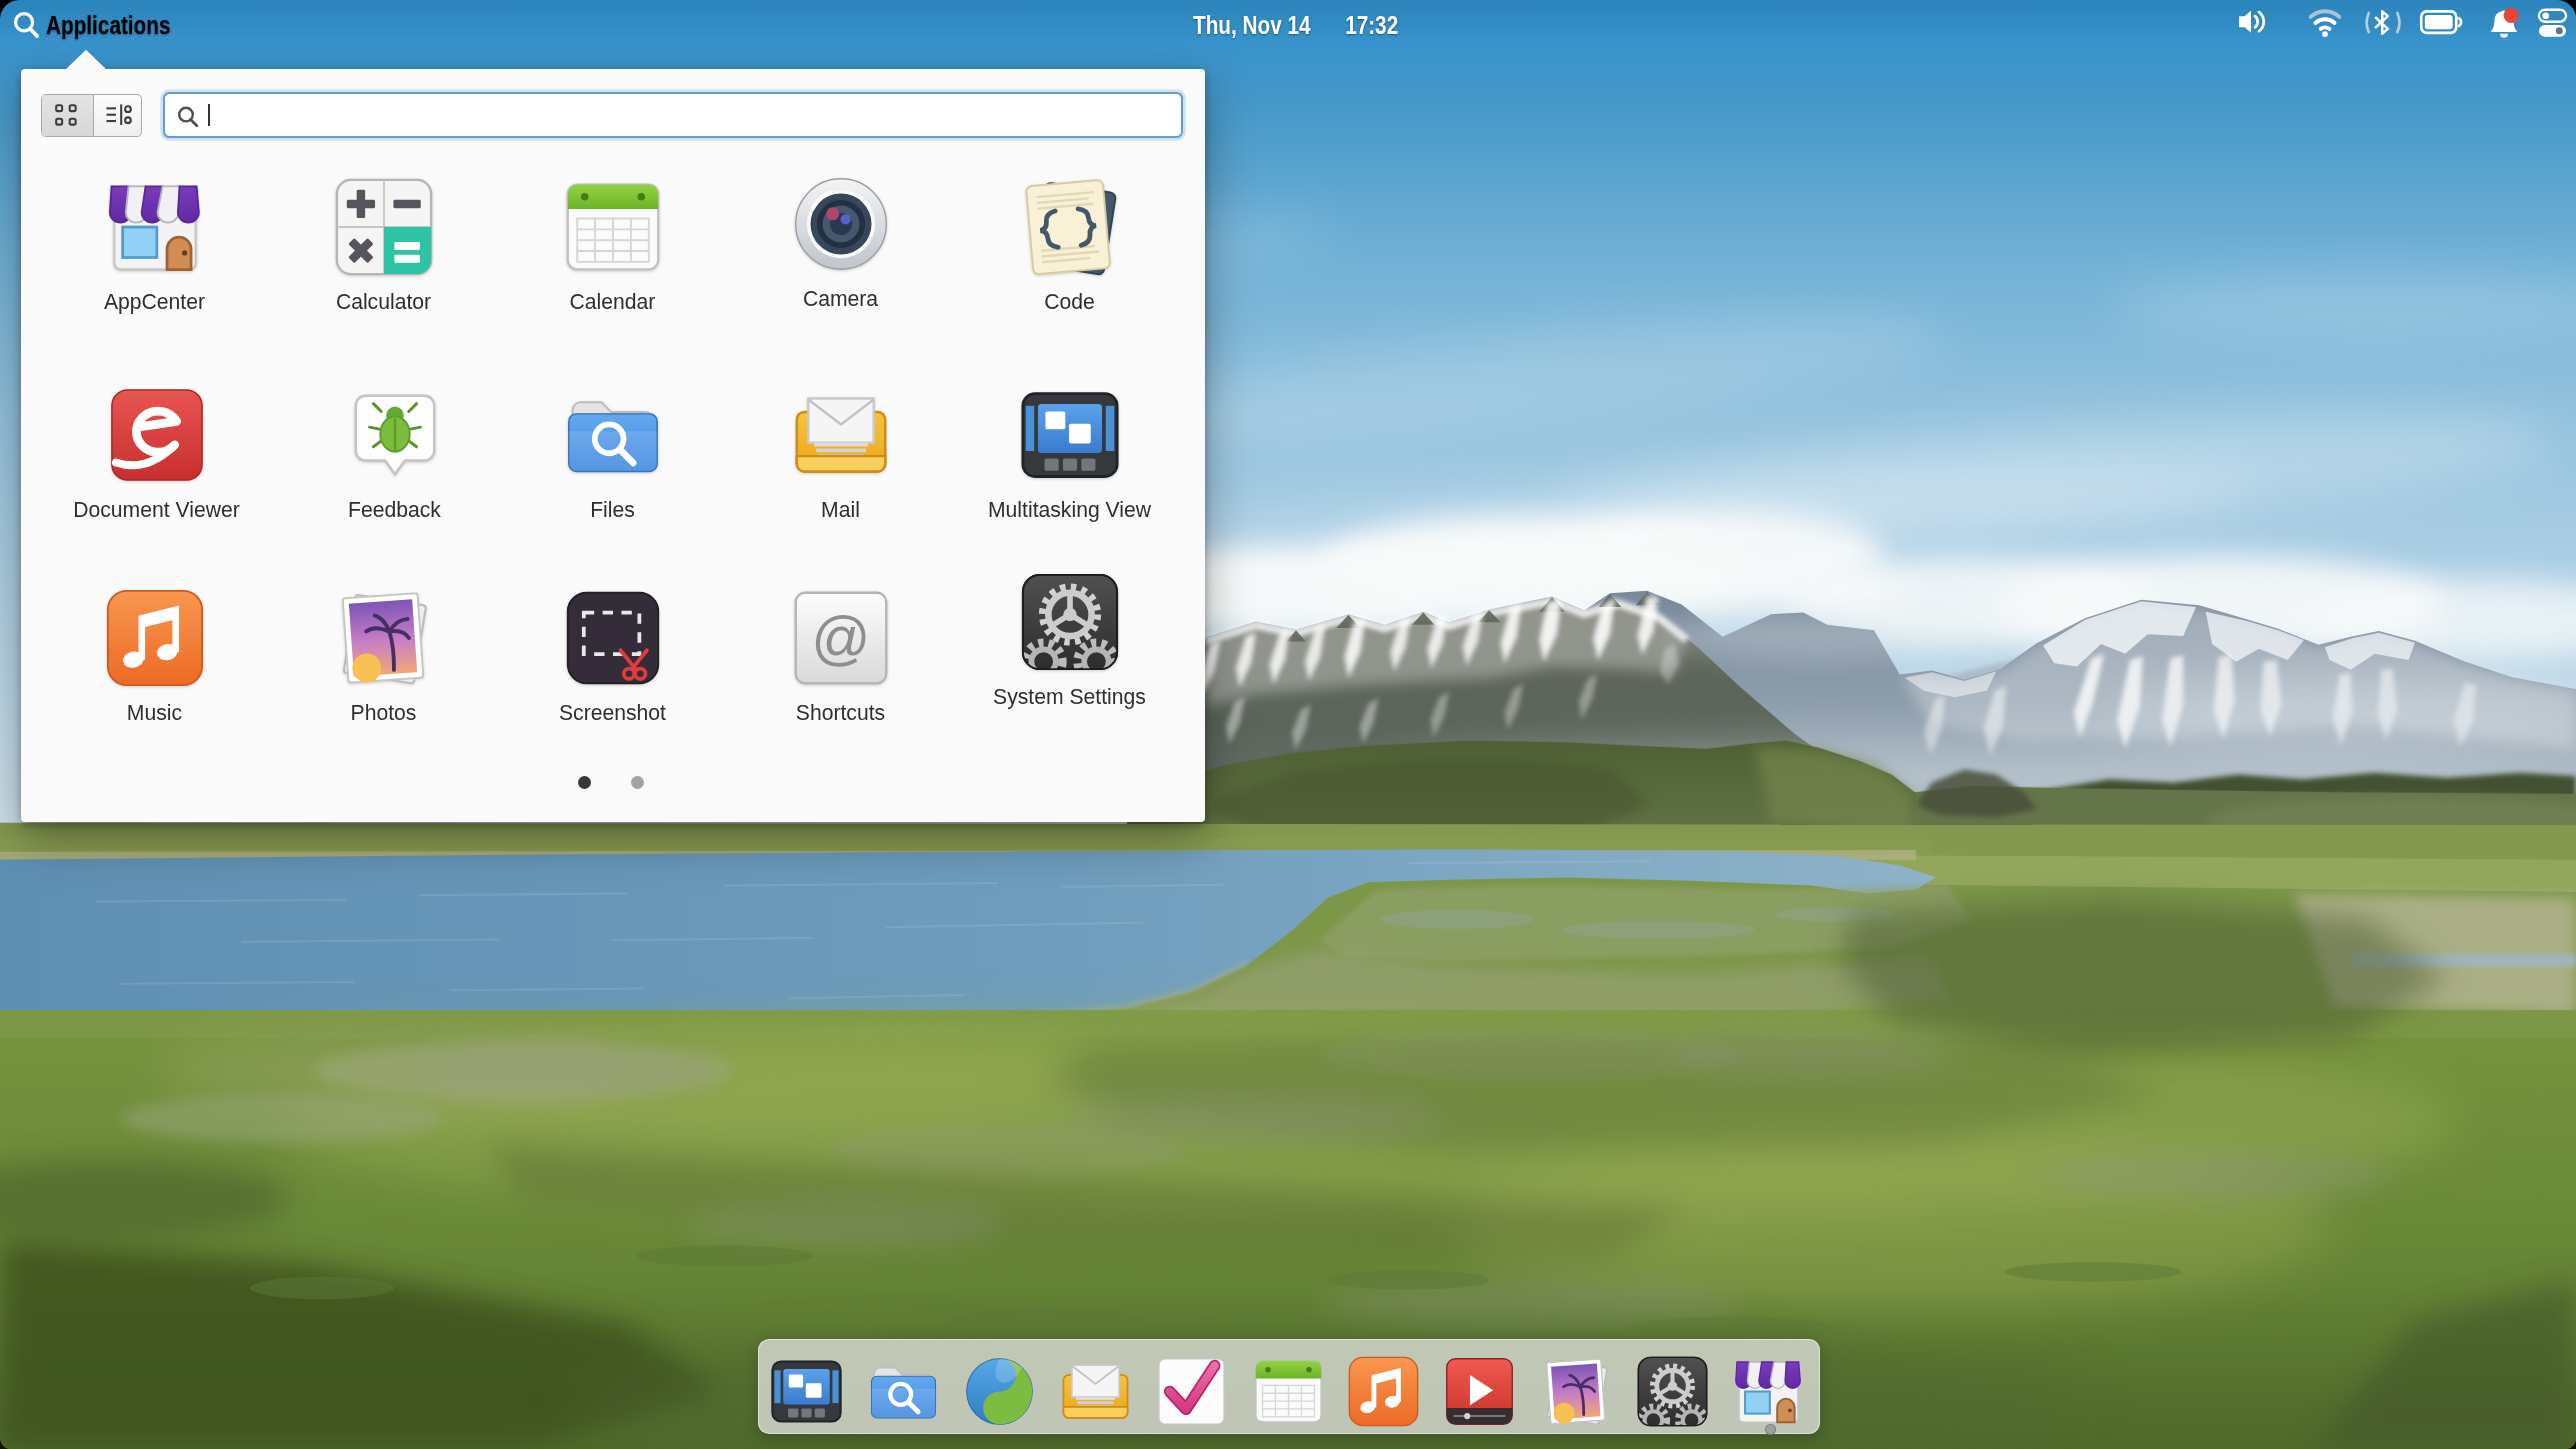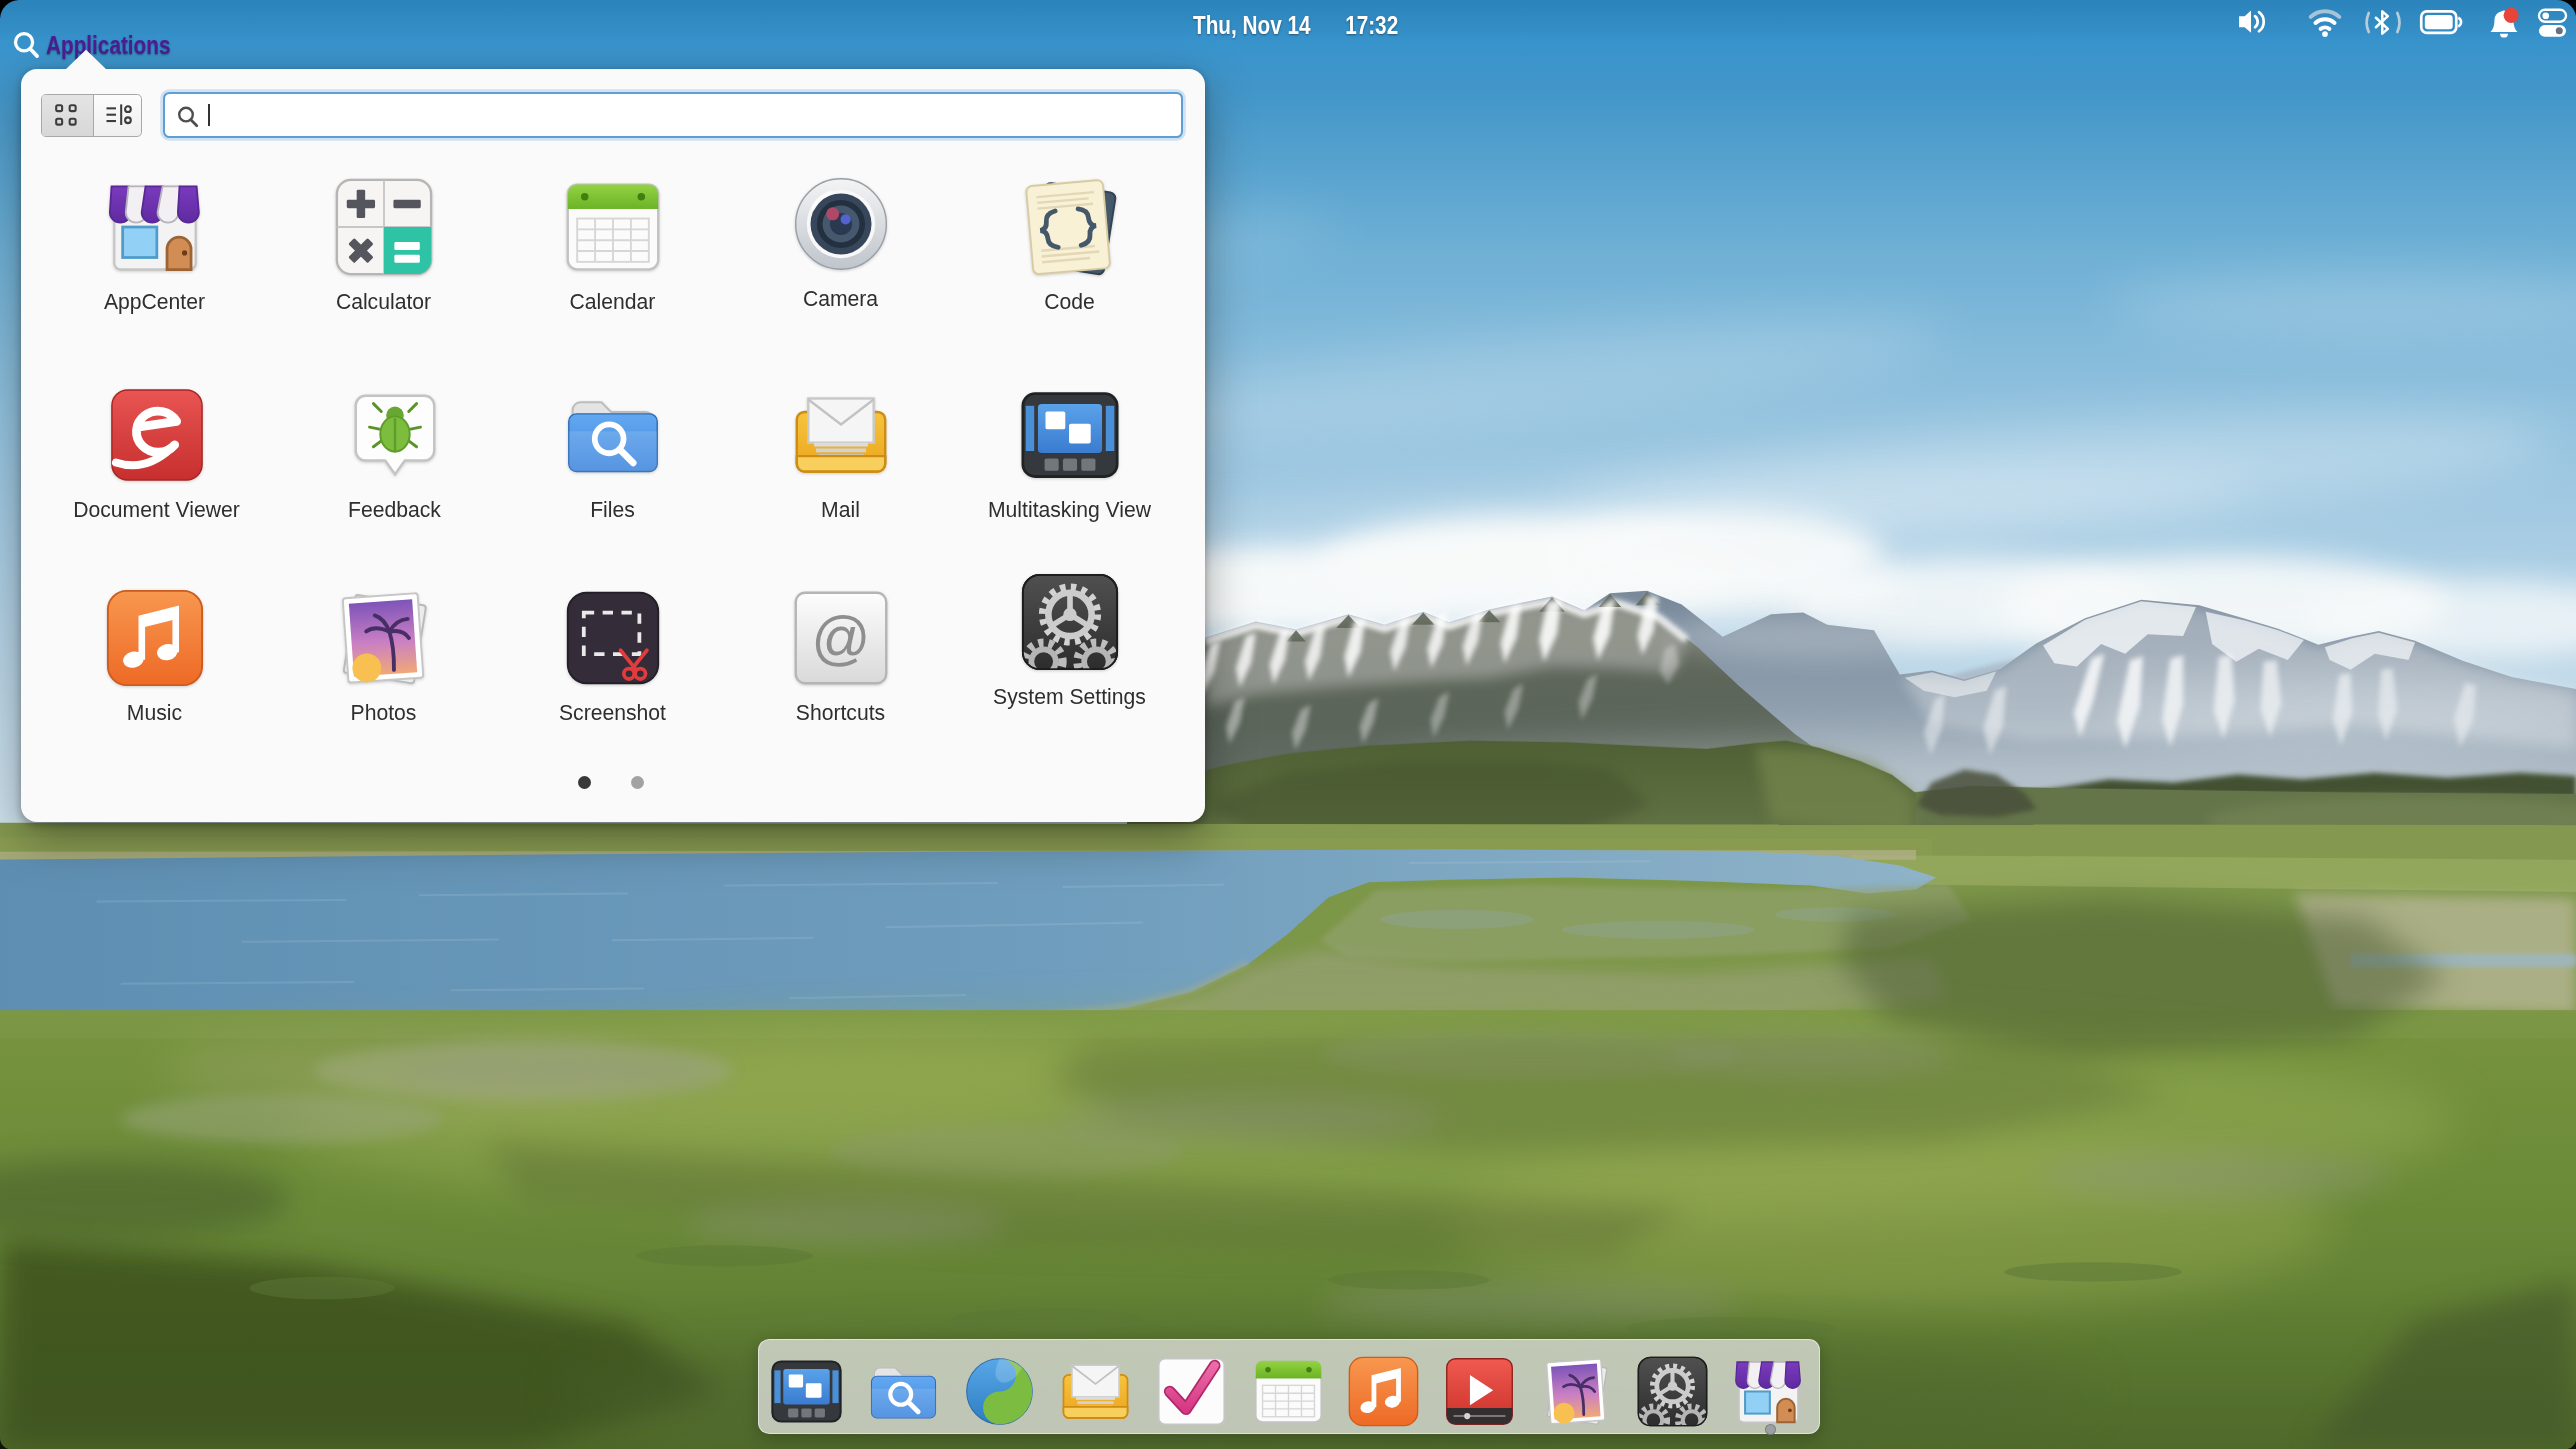--- a/index.html
+++ b/index.html
@@ -233,21 +233,21 @@
       <ellipse cx="400" cy="1600" rx="90" ry="14"></ellipse>
         <ellipse cx="900" cy="1560" rx="110" ry="13"></ellipse>
       <ellipse cx="1300" cy="1640" rx="120" ry="15"></ellipse>
         <ellipse cx="1750" cy="1590" rx="100" ry="12"></ellipse>
       <ellipse cx="2150" cy="1650" rx="130" ry="14"></ellipse>
         <ellipse cx="2600" cy="1580" rx="110" ry="12"></ellipse>
     </g>
   </svg>
 
   <div class="abs" id="panel" style="left:0;top:0;width:2576px;height:43px;background:linear-gradient(rgba(0,0,0,0.10),rgba(0,0,0,0.04) 70%,rgba(0,0,0,0));"></div>
-  <div class="abs" style="left:11.3px;top:9.7px;width:403px;height:32px;color:#4c1d95;margin-top:20px;">
+  <div class="abs" style="left:11.3px;top:9.7px;width:403px;height:32px;color:#000000;">
     <svg width="31" height="31" viewBox="0 0 38 38" style="position:absolute;left:0;top:0.8px">
       <circle cx="16" cy="15" r="10.5" fill="none" stroke="#ffffff" stroke-width="4"></circle>
       <line x1="23.5" y1="23" x2="32" y2="32" stroke="#ffffff" stroke-width="4.6" stroke-linecap="round"></line>
     </svg>
     <span style="position:absolute;left:35px;top:0px;font-size:26.6px;font-weight:bold;display:inline-block;transform:scaleX(0.78);transform-origin:0 0;text-shadow:0 0.8px 2.4px rgba(0,0,0,0.4);white-space:nowrap;">Applications</span>
   </div>
   <div class="abs" style="left:1193px;top:9.7px;color:#fff;font-size:26.6px;font-weight:bold;text-shadow:0 0.8px 2.4px rgba(0,0,0,0.4);transform:scaleX(0.78);transform-origin:0 0;white-space:nowrap;">Thu, Nov 14&nbsp;&nbsp;&nbsp;&nbsp;&nbsp;&nbsp;17:32</div>
 
   <svg class="abs" style="left:2222px;top:4.8px" width="346" height="35" viewBox="0 0 430 44">
     <g fill="#ffffff">
@@ -475,21 +475,21 @@
       <symbol id="i-videos" viewBox="12 12 104 104">
         <rect x="16" y="16" width="96" height="96" rx="13" fill="url(#gvid)" stroke="#8e211c" stroke-width="2"></rect>
         <path d="M16,88 h96 v11 a13,13 0 0 1 -13,13 H29 a13,13 0 0 1 -13,-13 Z" fill="#352e30"></path>
         <line x1="26" y1="100" x2="102" y2="100" stroke="#7e7678" stroke-width="3"></line>
         <circle cx="46" cy="100" r="4.5" fill="#d8d2d4"></circle>
         <path d="M50,40 L84,62 L50,84 Z" fill="#ffffff"></path>
       </symbol>
     </defs>
   </svg>
 
-  <div class="abs" id="popup" style="left:21px;top:69px;width:1184px;height:753px;background:#fafafa;border-radius:16px;box-shadow:0 2.4px 8px rgba(0,0,0,0.3),0 16px 48px rgba(0,0,0,0.35);">
+  <div class="abs" id="popup" style="left:21px;top:69px;width:1184px;height:753px;background:#fafafa;border-radius:4px;box-shadow:0 2.4px 8px rgba(0,0,0,0.3),0 16px 48px rgba(0,0,0,0.35);">
     <svg style="position:absolute;left:44px;top:-20px" width="42" height="21" viewBox="0 0 52 26">
         <path d="M0,26 L26,1 L52,26 Z" fill="#fafafa"></path>
       </svg>
 
     <div style="position:absolute;left:20px;top:25px;width:101px;height:43px;border:1.2px solid #a8a8a8;border-radius:4.8px;background:linear-gradient(#fcfcfc,#efefef);box-sizing:border-box;">
       <div style="position:absolute;left:0;top:0;width:51px;height:41px;background:linear-gradient(#e4e4e4,#d7d7d7);border-right:1.2px solid #a8a8a8;border-radius:3.6px 0 0 3.6px;"></div>
       <svg style="position:absolute;left:11.3px;top:7.2px" width="27" height="27" viewBox="0 0 34 34">
         <g fill="none" stroke="#3c3c3c" stroke-width="2.6">
           <rect x="4" y="4" width="7.5" height="7.5" rx="2"></rect>
             <rect x="21" y="4" width="7.5" height="7.5" rx="2"></rect>

